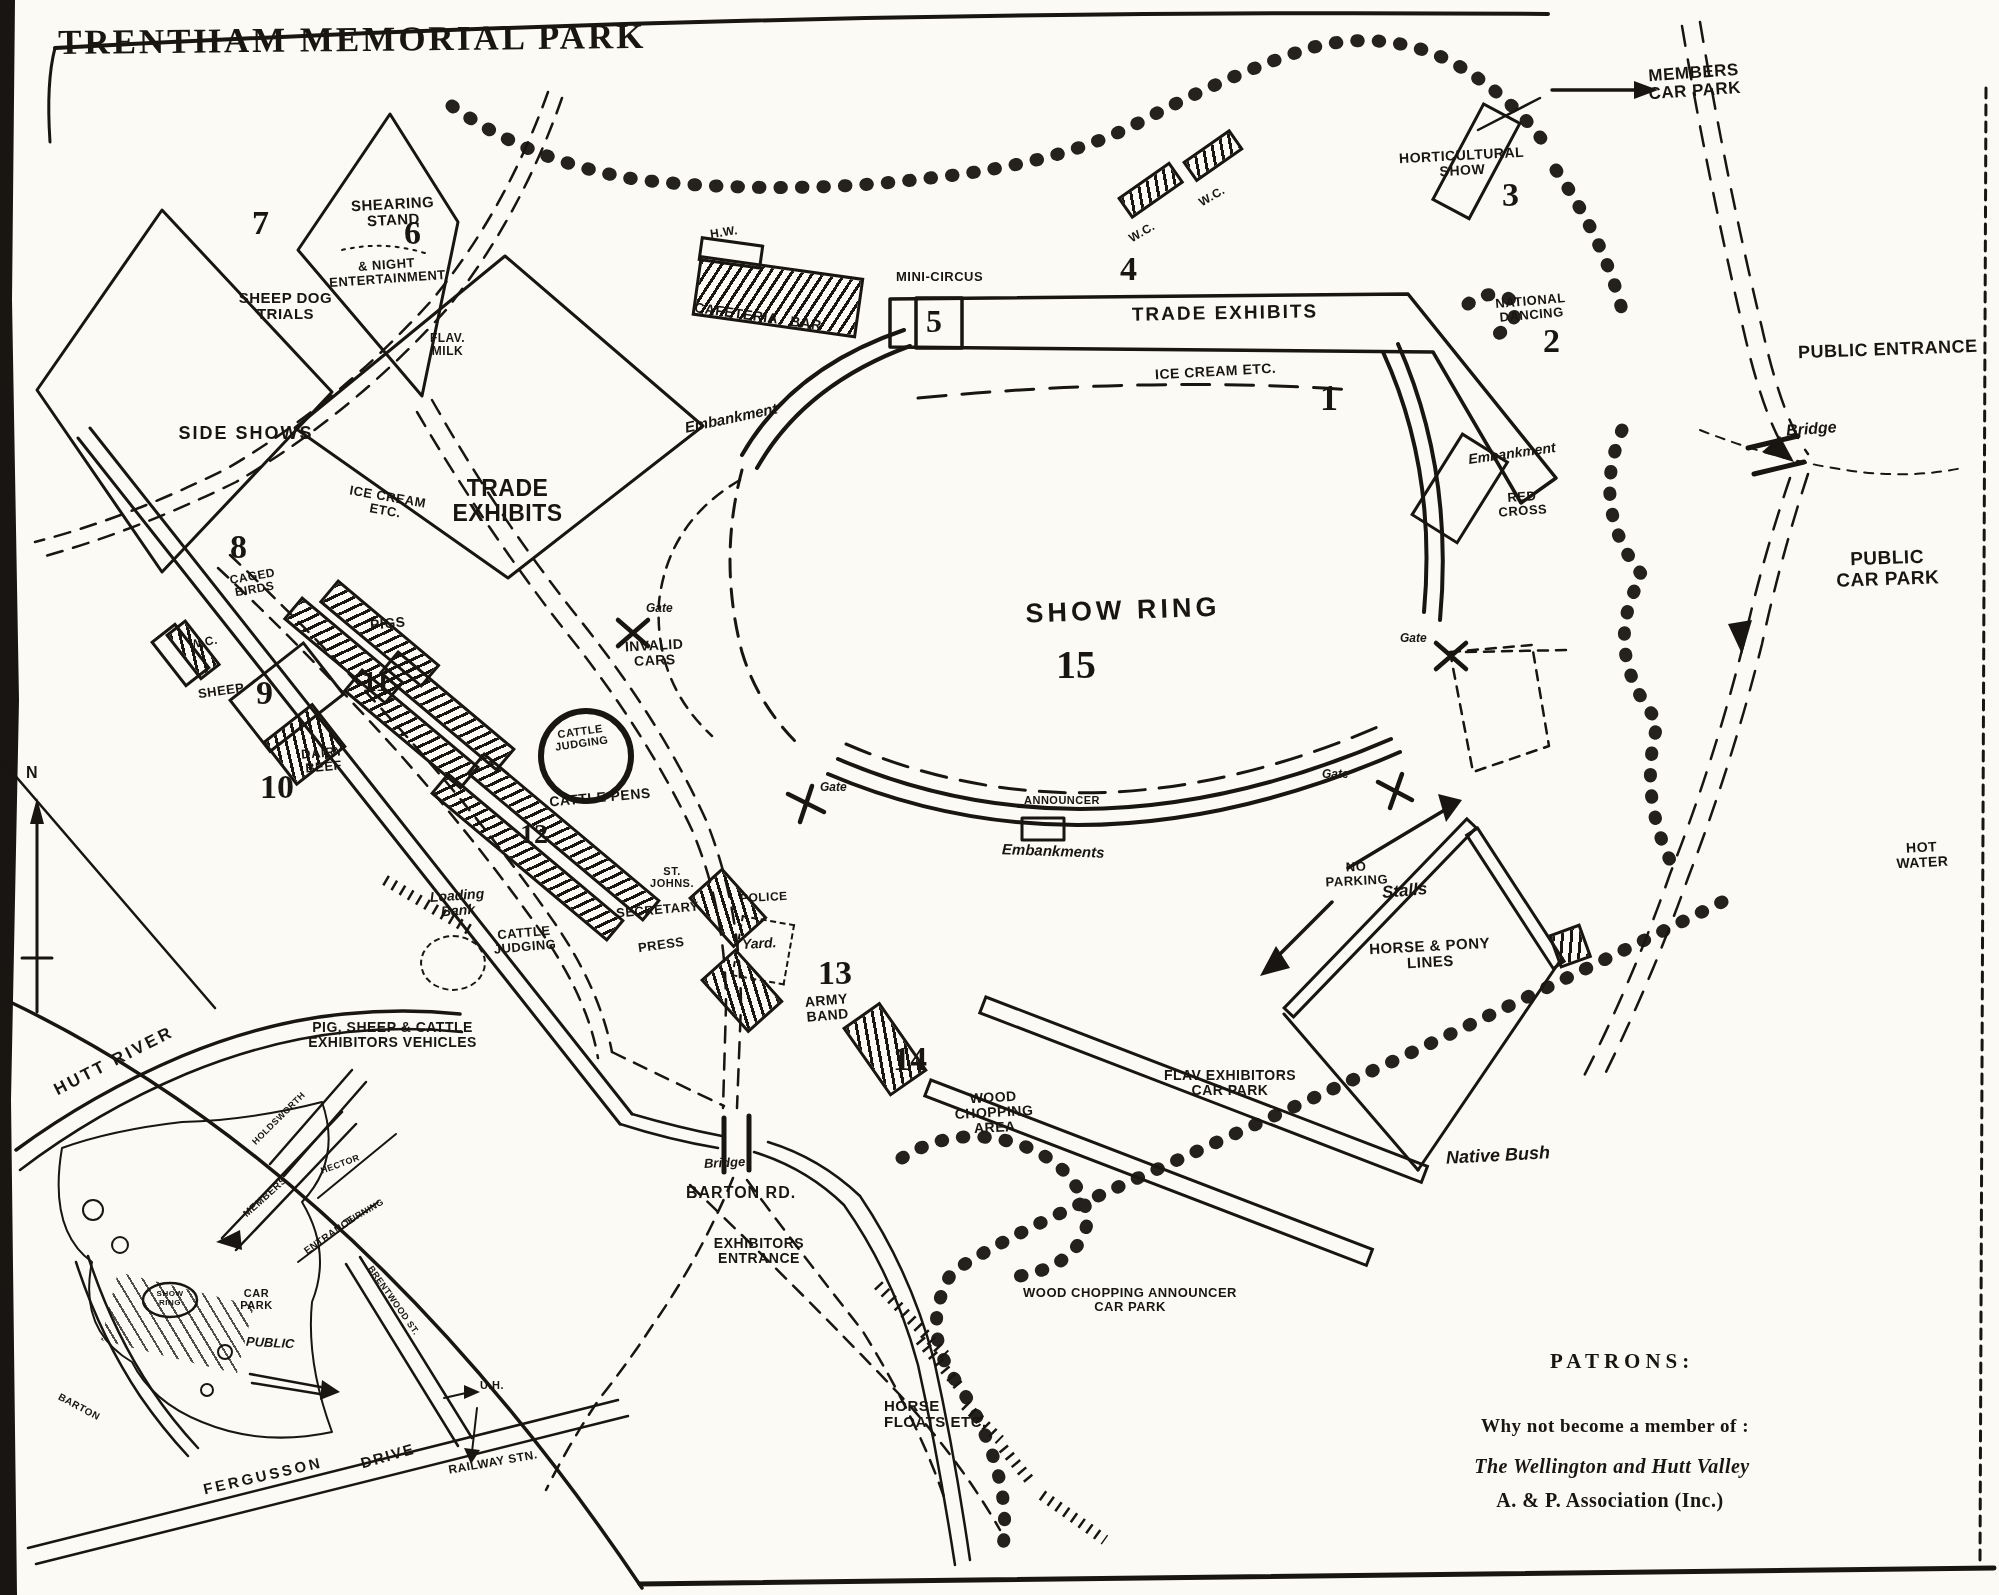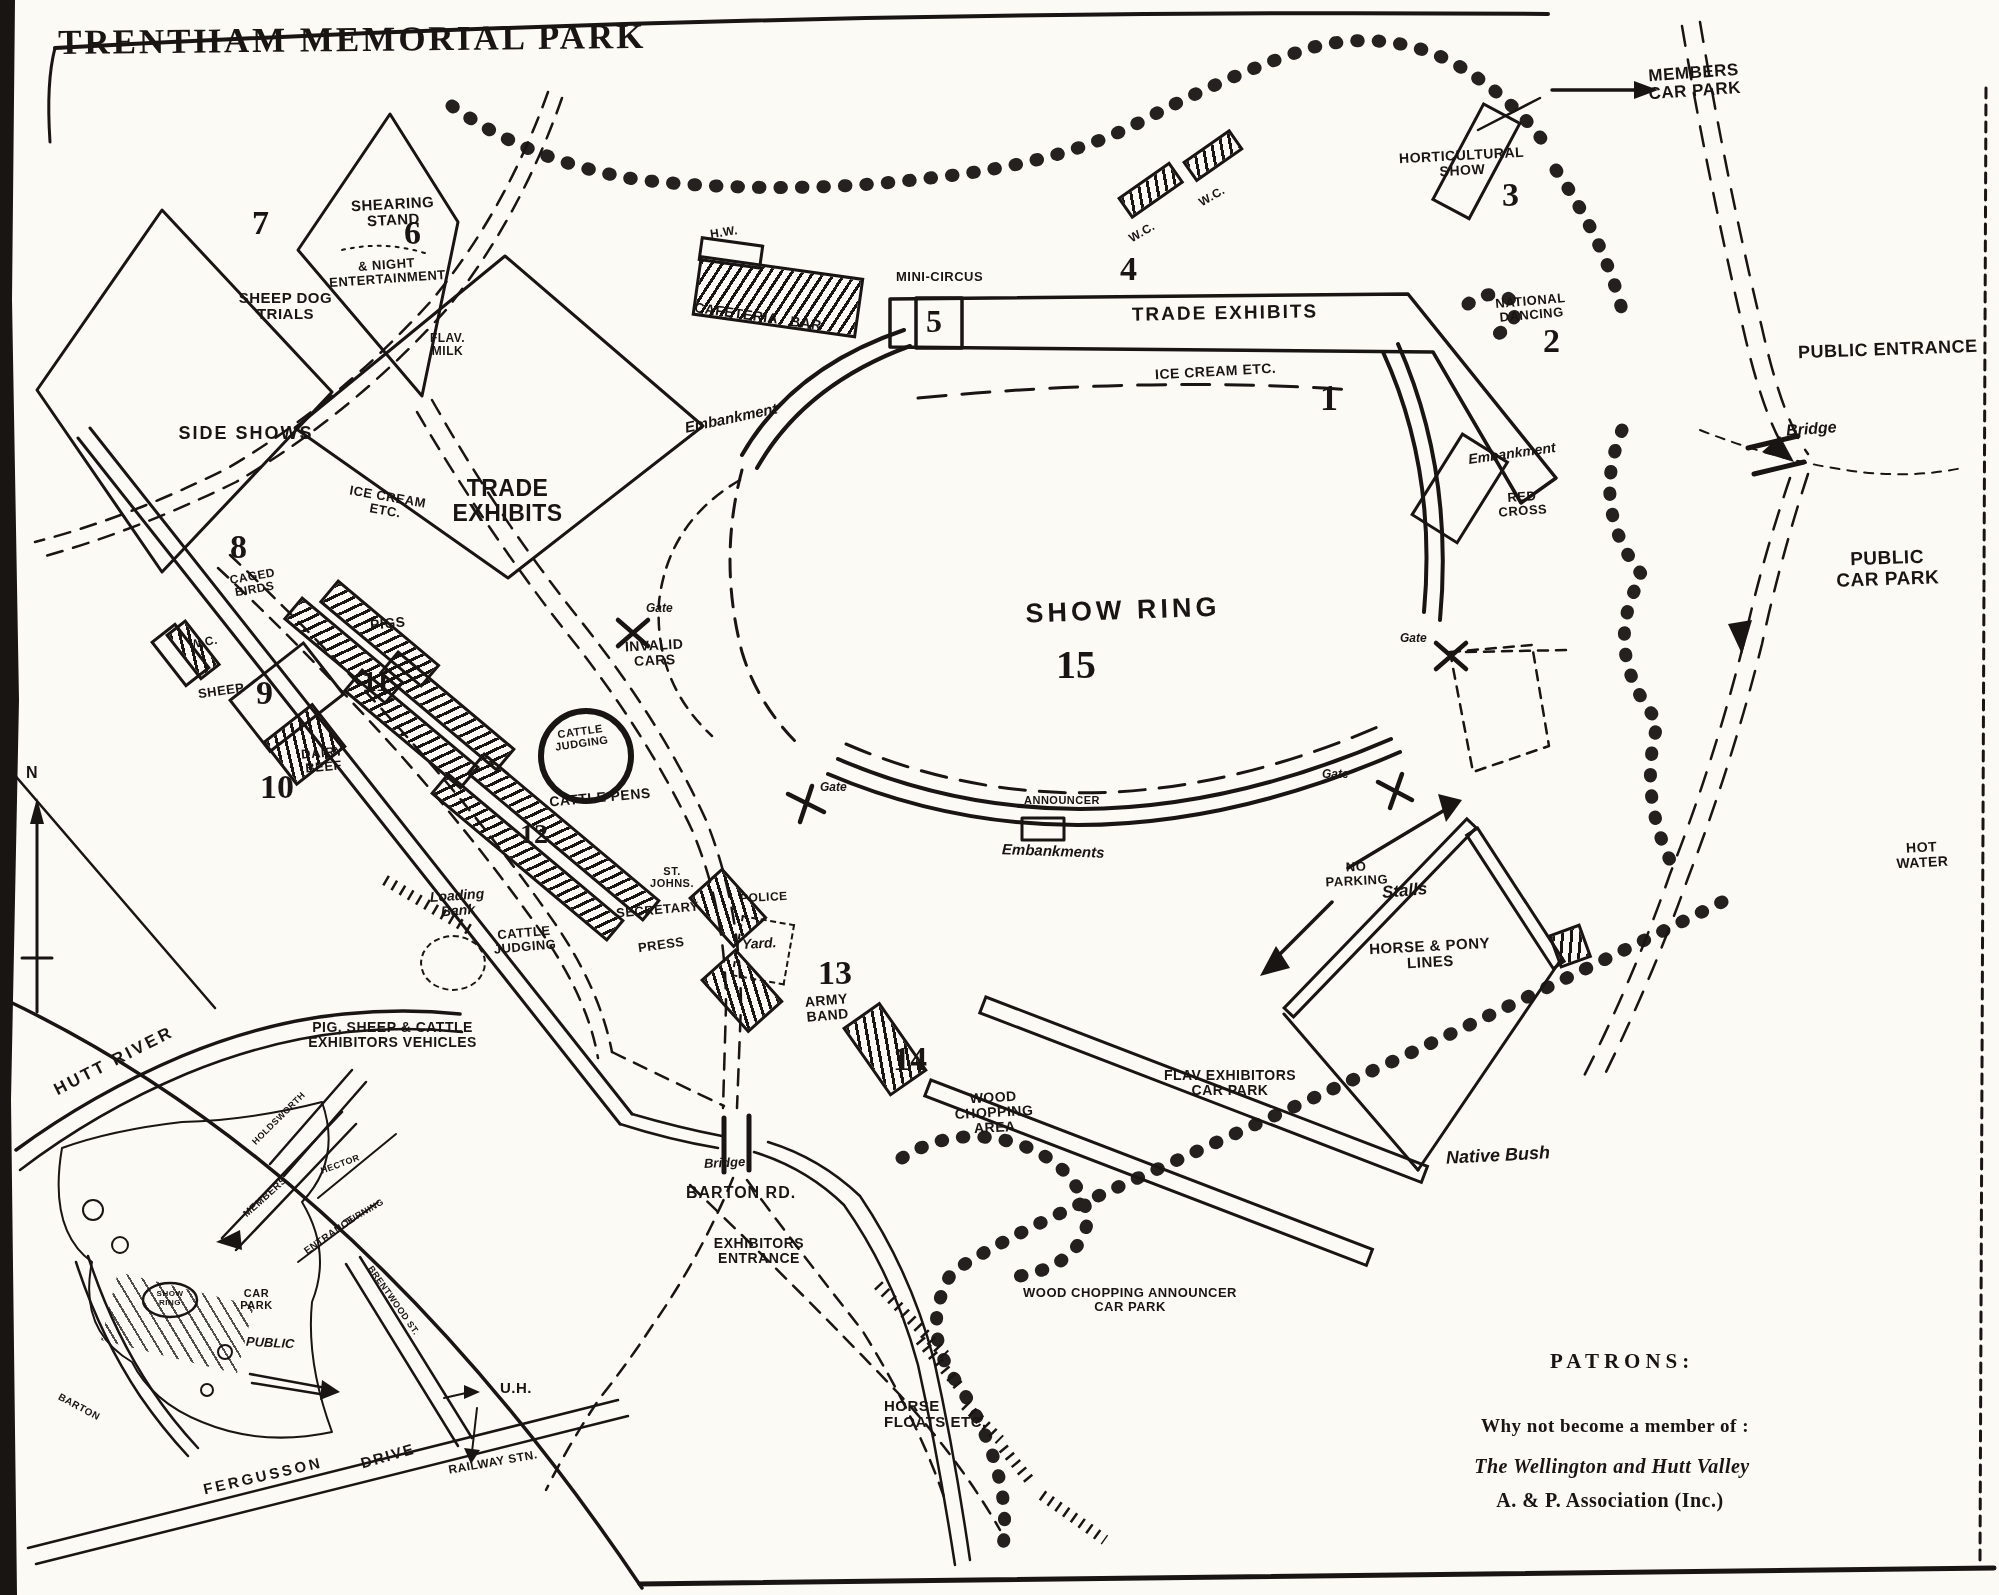--- a/index.html
+++ b/index.html
@@ -308,16 +308,16 @@
   <div class="lbl script" style="left:246px;top:1336px;font-size:13px;transform:rotate(3deg);">PUBLIC</div>
   <div class="lbl" style="left:238px;top:1192px;font-size:10px;transform:rotate(-42deg);">MEMBERS</div>
   <div class="lbl" style="left:300px;top:1230px;font-size:10px;transform:rotate(-35deg);">ENTRANCE</div>
   <div class="lbl" style="left:244px;top:1114px;font-size:9px;transform:rotate(-45deg);">HOLDSWORTH</div>
   <div class="lbl" style="left:320px;top:1160px;font-size:9px;transform:rotate(-20deg);">HECTOR</div>
   <div class="lbl" style="left:342px;top:1208px;font-size:9px;transform:rotate(-30deg);">TURNING</div>
   <div class="lbl" style="left:352px;top:1296px;font-size:9px;transform:rotate(55deg);">BRENTWOOD ST.</div>
   <div class="lbl" style="left:56px;top:1402px;font-size:10px;transform:rotate(28deg);">BARTON</div>
   <div class="lbl" style="left:202px;top:1468px;font-size:15px;letter-spacing:3px;transform:rotate(-13deg);">FERGUSSON</div>
   <div class="lbl" style="left:360px;top:1448px;font-size:15px;letter-spacing:2px;transform:rotate(-16deg);">DRIVE</div>
-  <div class="lbl" style="left:500px;top:1380px;font-size:15px;">U.H.</div>
+  <div class="lbl" style="left:480px;top:1380px;font-size:11px;">U.H.</div>
   <div class="lbl" style="left:448px;top:1456px;font-size:12px;transform:rotate(-10deg);">RAILWAY STN.</div>
 
 </div>
 
 </body></html>

